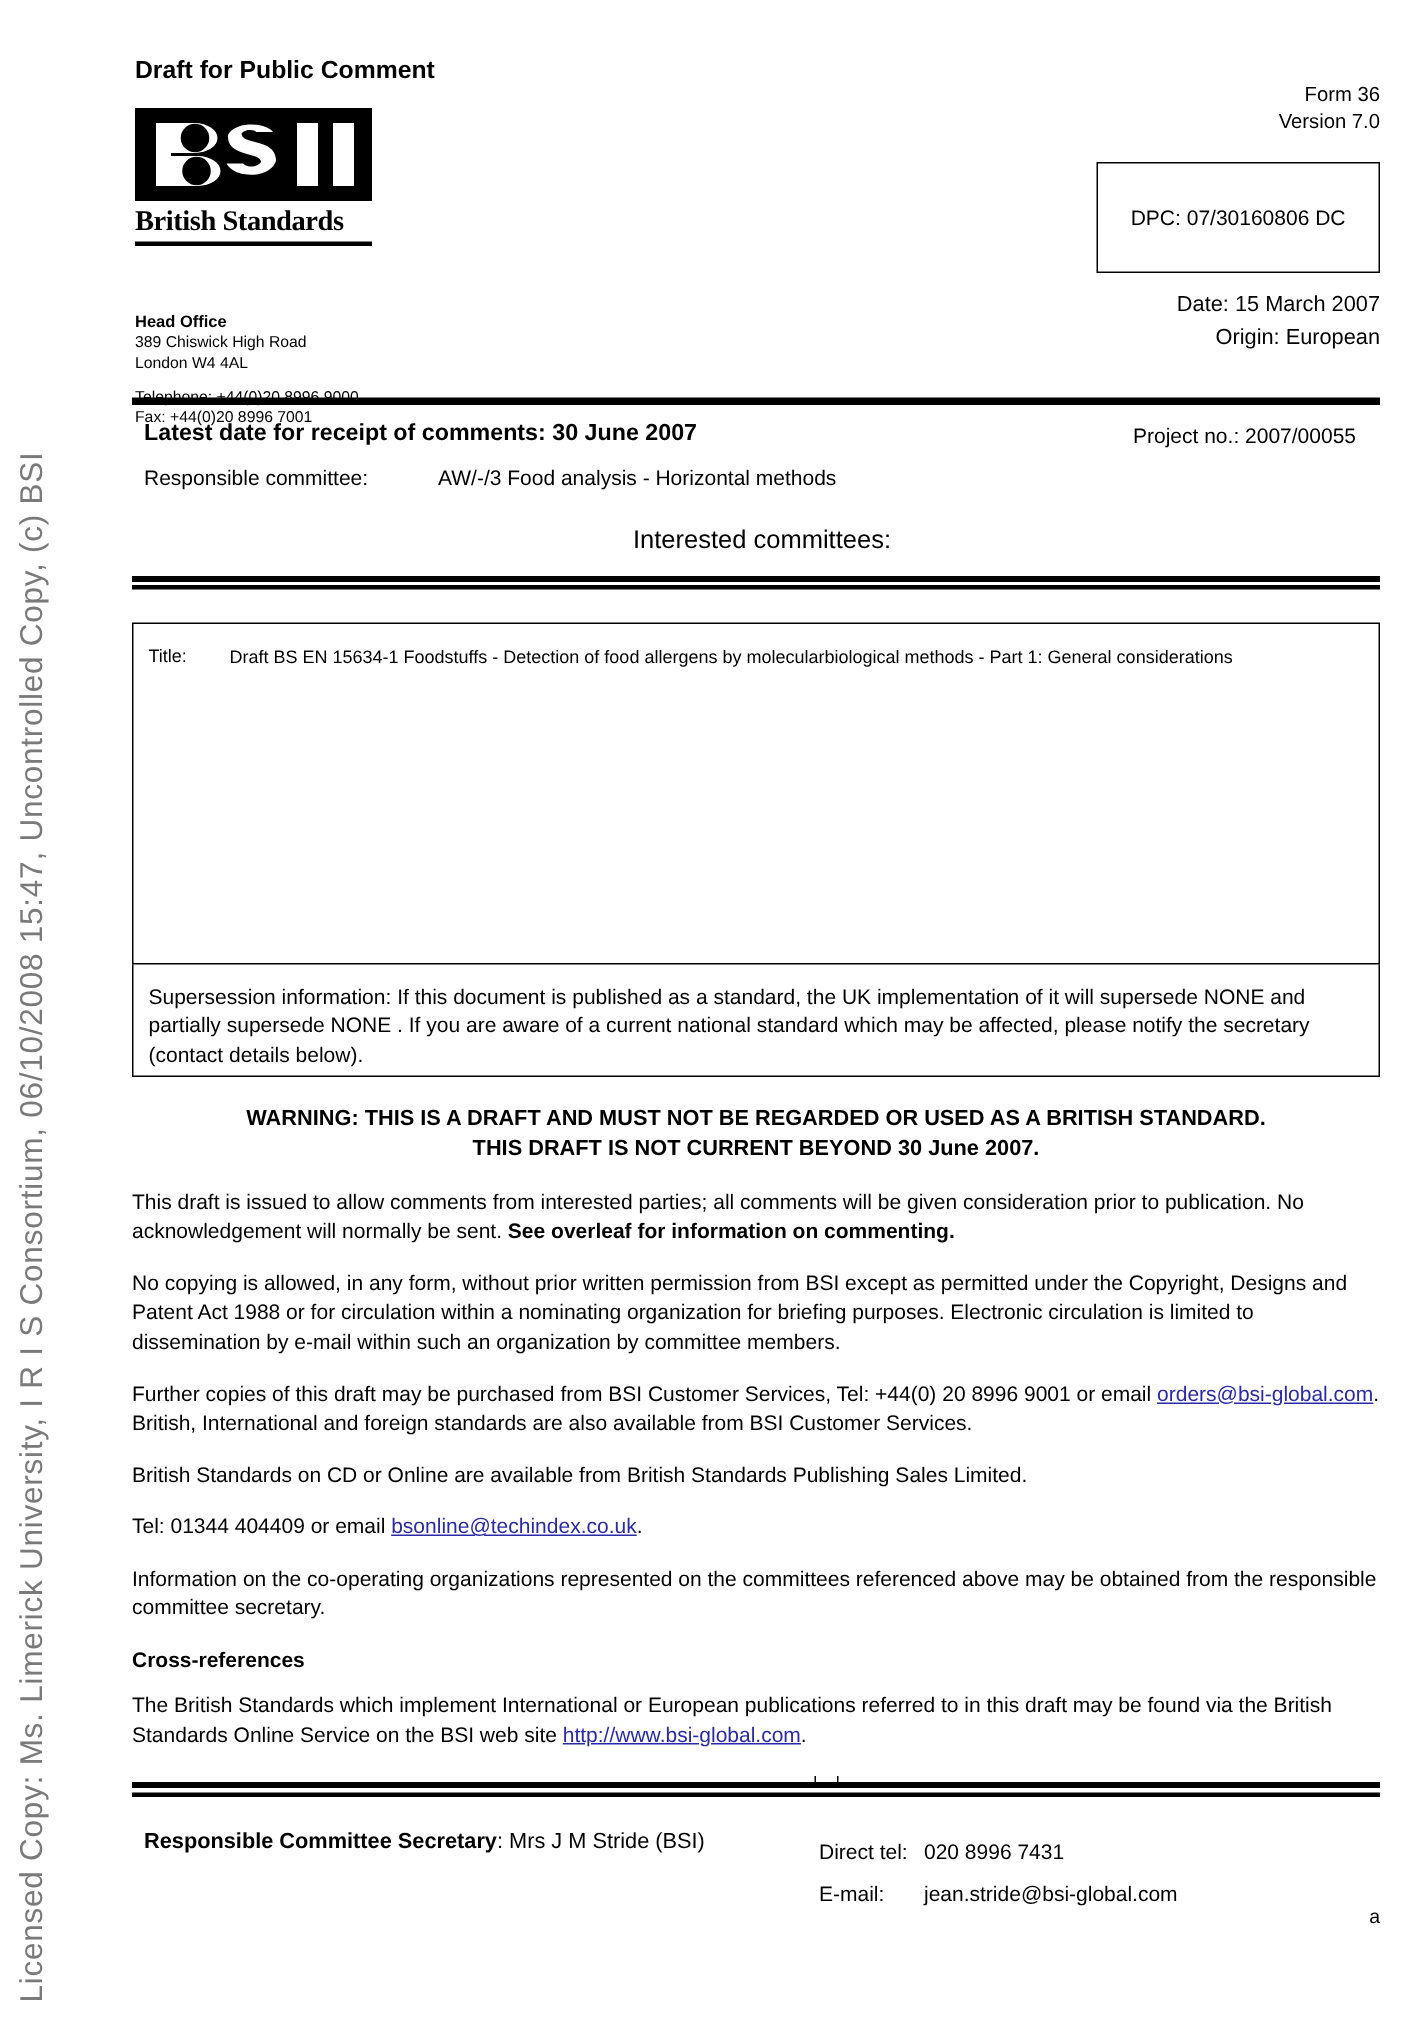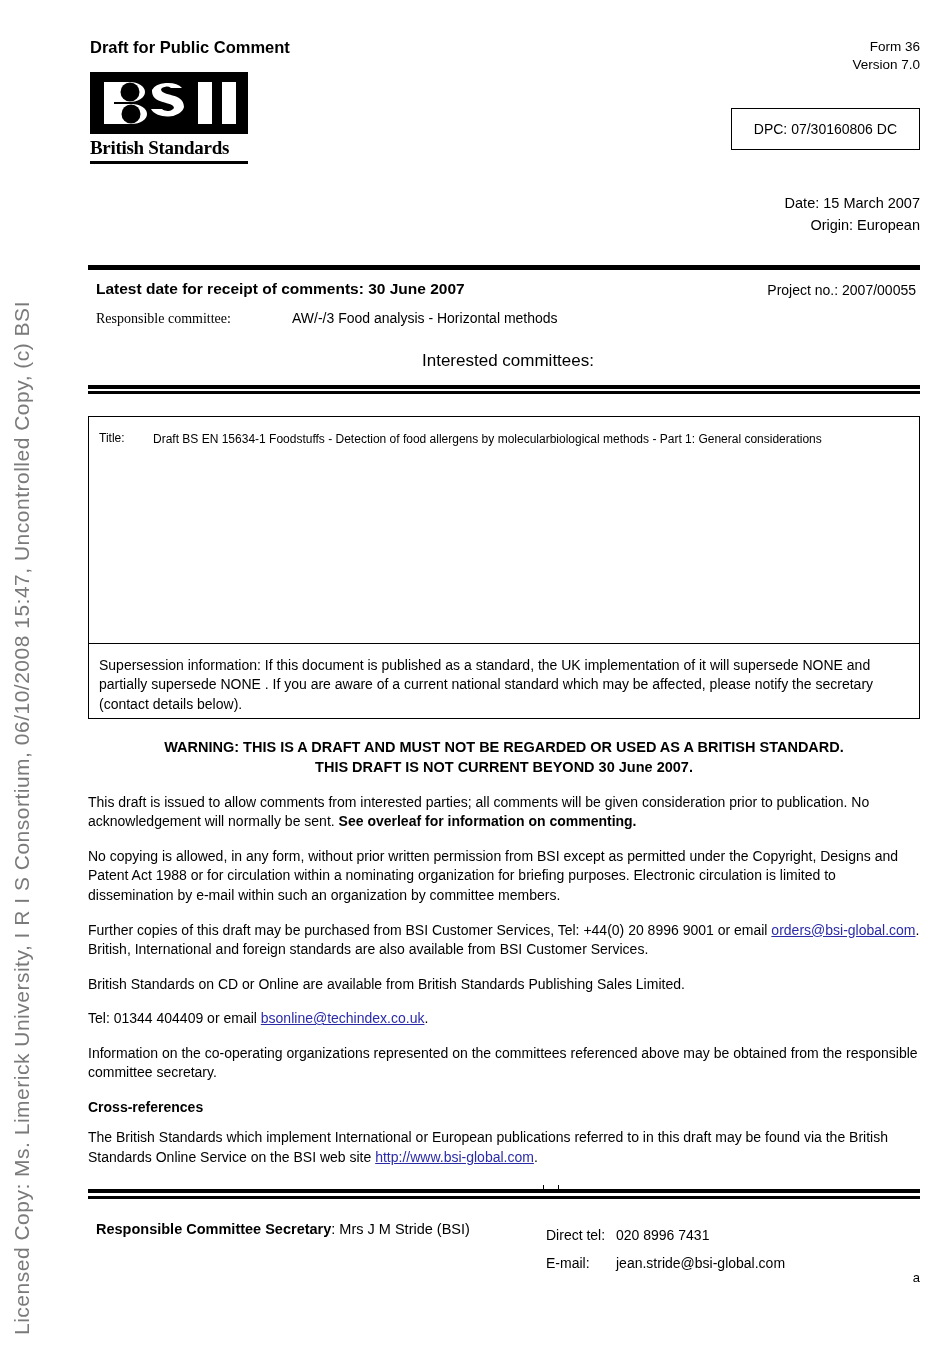--- a/index.html
+++ b/index.html
@@ -55,21 +55,21 @@
   .hdr-title {
     font-size: 16.5px;
     font-weight: bold;
     position: absolute;
     left: 2px;
     top: 8px;
   }
   .form-info {
     position: absolute;
     right: 0;
-    top: 8px;
+    top: 24px;
     text-align: right;
     font-size: 13.5px;
     line-height: 1.35;
   }
   
   .logo-wrap {
     position: absolute;
     left: 2px;
     top: 42px;
     width: 160px;
@@ -103,21 +103,21 @@
     font-size: 11px;
   }
   .addr .tel {
     margin-top: 9px;
   }
   .dpc-box {
     position: absolute;
     right: 0;
     top: 78px;
     border: 1px solid #000;
-    padding: 12px 22px;
+    padding: 28px 22px;
     font-size: 14px;
   }
   .date-origin {
     position: absolute;
     right: 0;
     top: 162px;
     text-align: right;
     font-size: 14.5px;
     line-height: 1.55;
   }
@@ -136,32 +136,31 @@
   .band {
     padding: 10px 0 8px 8px;
     position: relative;
   }
   .band-title {
     font-size: 15.5px;
     font-weight: bold;
   }
   .proj {
     position: absolute;
-    right: 4px;
+    right: 16px;
     top: 12px;
     font-size: 14px;
   }
   .resp-row {
     margin-top: 12px;
     font-size: 14px;
   }
   .resp-row .lbl {
     display: inline-block;
     width: 196px;
-    font-family: Liberation Serif, serif;
   }
   .interested {
     margin-top: 24px;
     font-size: 17px;
     text-align: center;
   }
   
   .title-box {
     border: 1px solid #000;
     margin-top: 22px;
@@ -286,20 +285,27 @@
 
           <path d="M62 18 a16 9 0 0 1 30 -2 h-11 a6 4 0 0 0 -10 1 c0 8 23 3 23 18 a17 11 0 0 1 -33 2 h11 a7 5 0 0 0 12 -1 c0 -7 -23 -3 -22 -18 z" fill="#fff"></path>
 
           <rect x="108" y="10" width="14" height="42" fill="#fff"></rect>
           <rect x="132" y="10" width="14" height="42" fill="#fff"></rect>
         </svg>
         <div class="bs-text">British Standards</div>
         <div class="logo-rule"></div>
       </div>
 
+      <div class="addr">
+        <div class="ho">Head Office</div>
+        <div>389 Chiswick High Road</div>
+        <div>London W4 4AL</div>
+        <div class="tel">Telephone: +44(0)20 8996 9000</div>
+        <div>Fax: +44(0)20 8996 7001</div>
+      </div>
 
       <div class="dpc-box">DPC: 07/30160806 DC</div>
 
       <div class="date-origin">
         <div>Date: 15 March 2007</div>
         <div>Origin: European</div>
       </div>
     </div>
 
     <div class="rule-thick"></div>

